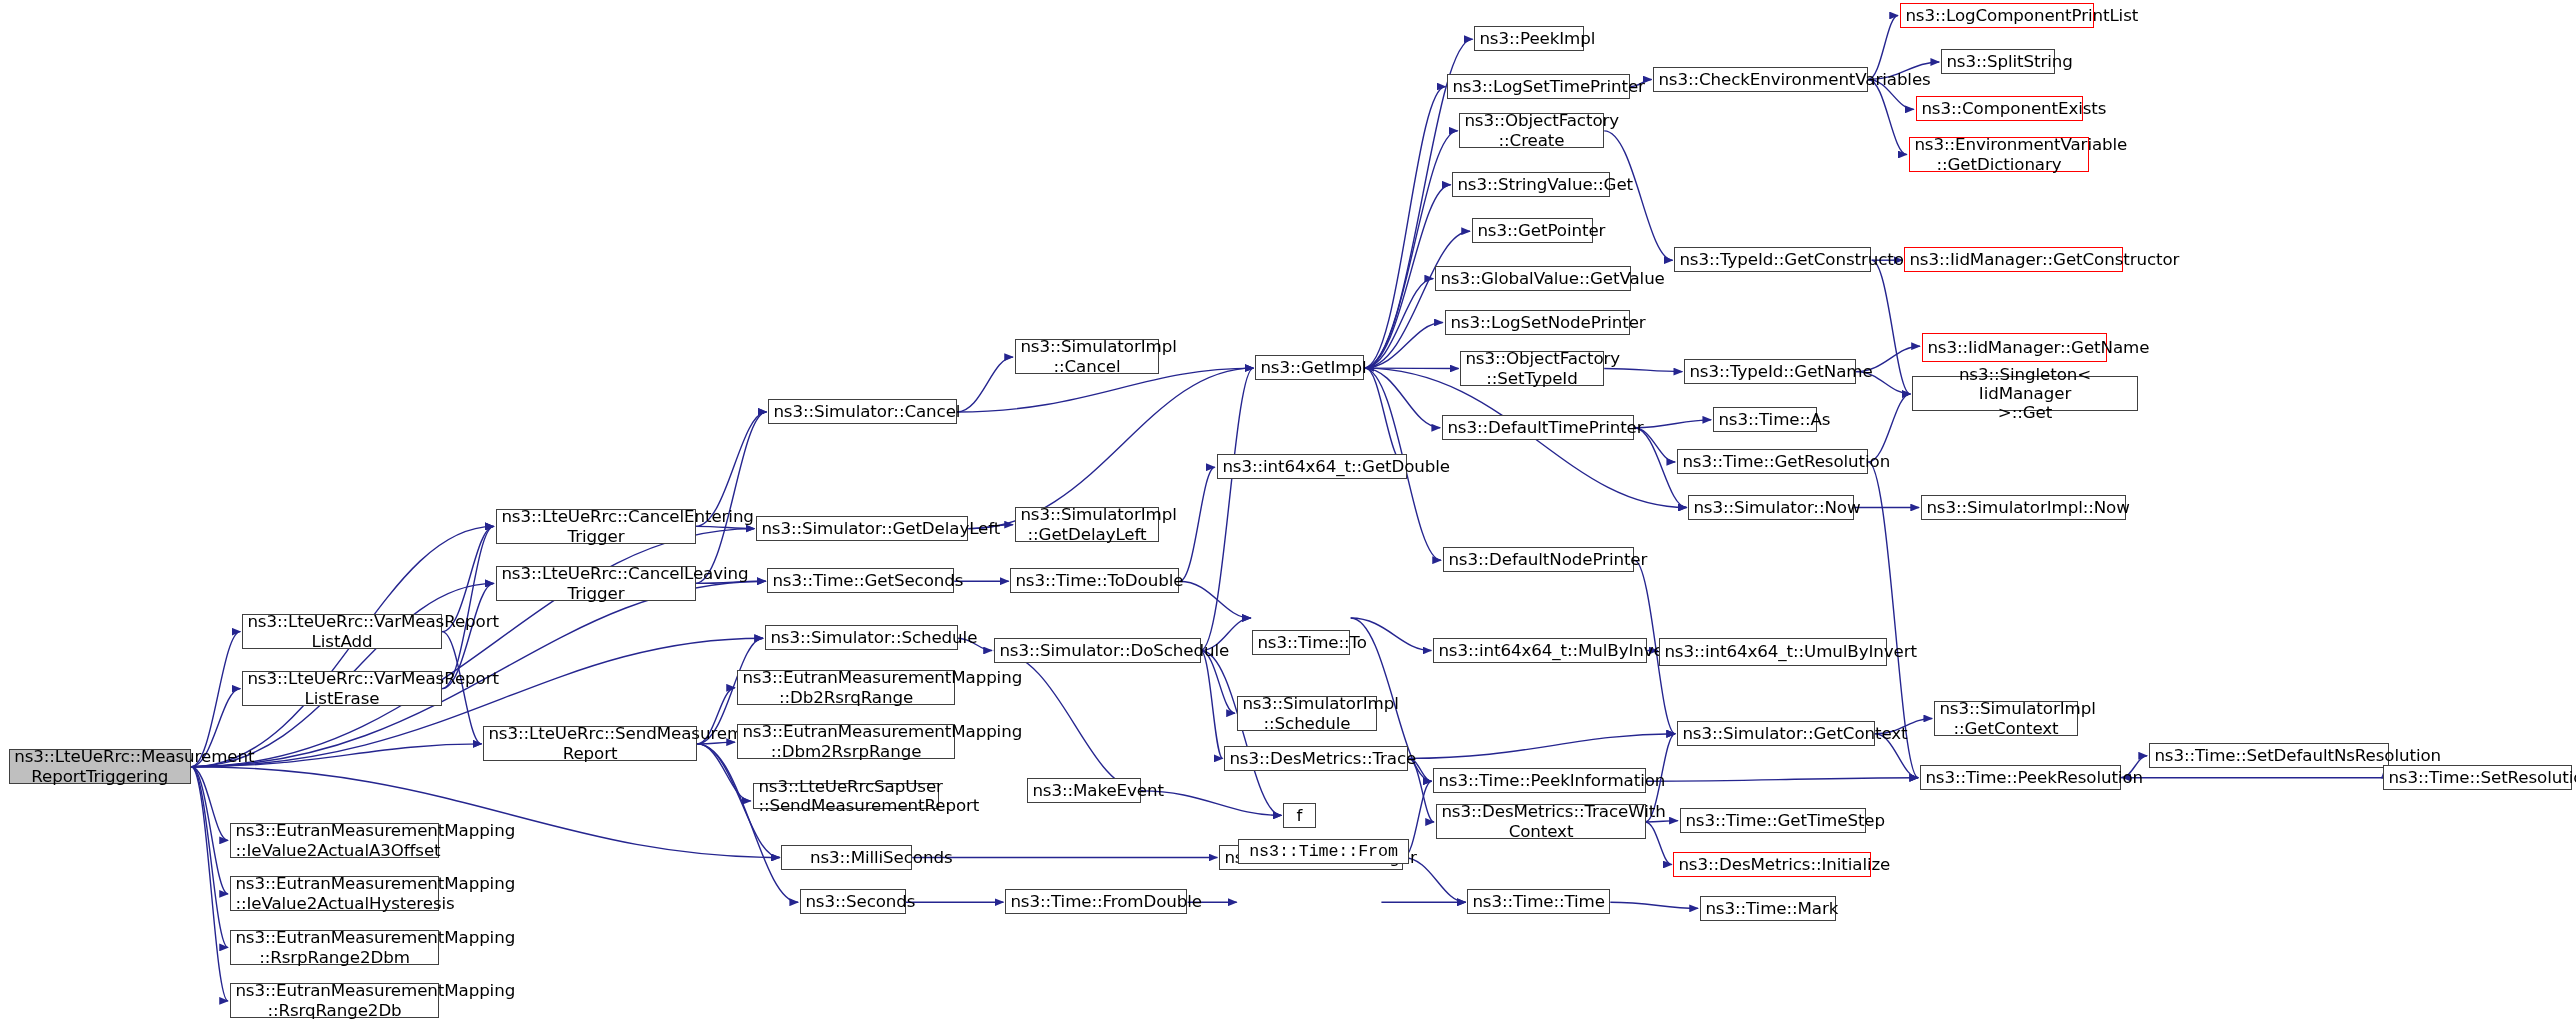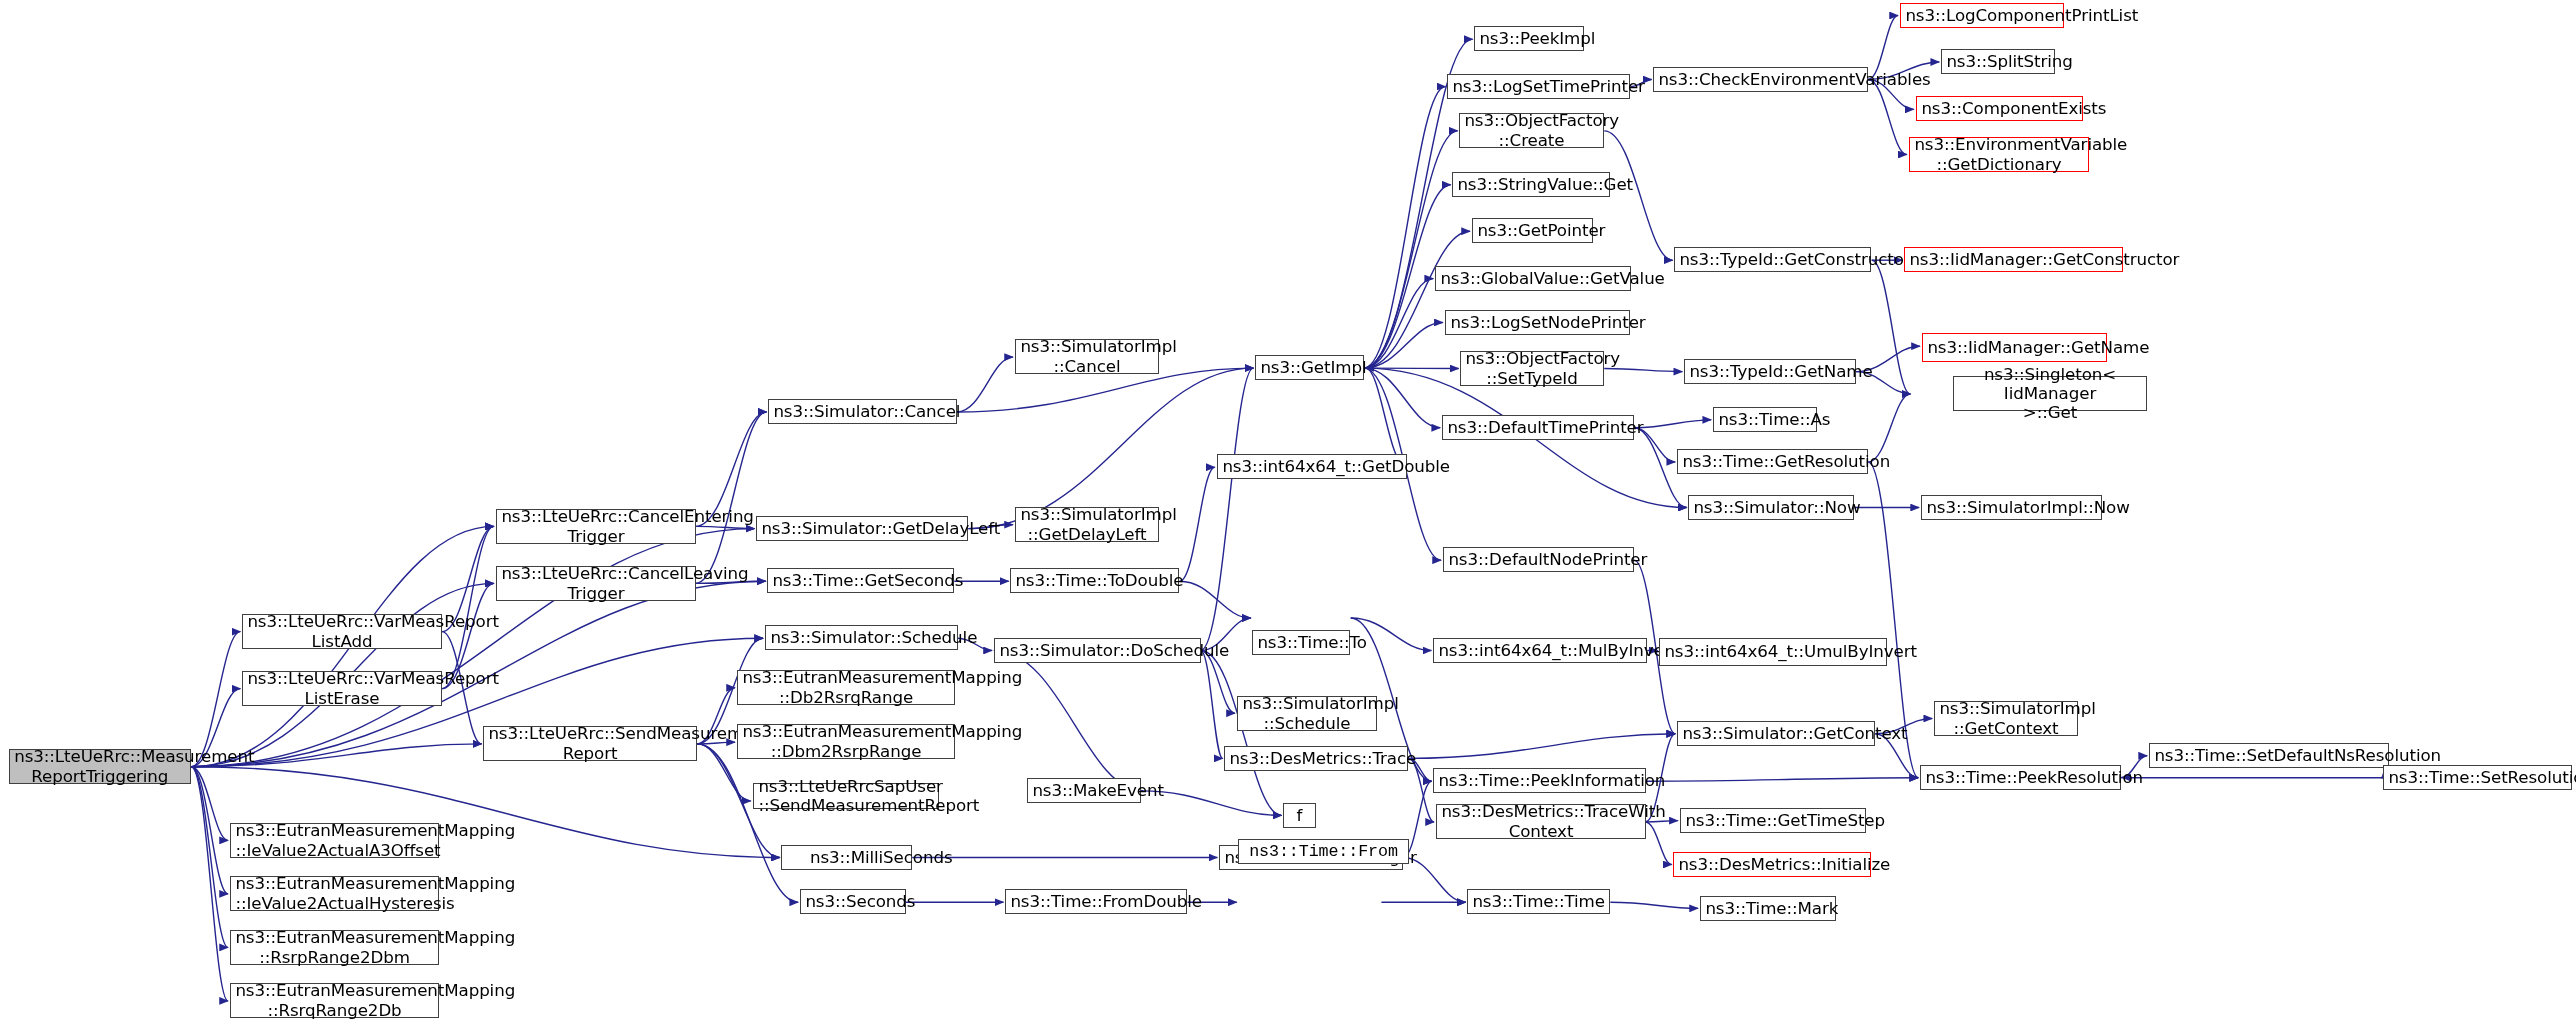--- a/index.html
+++ b/index.html
@@ -216,30 +216,30 @@
       <div class="node" style="left: 1674px; top: 247px; width: 197px; height: 25.4px;"><span>ns3::TypeId::GetConstructor</span></div>
       <div class="node" style="left: 1684px; top: 359px; width: 172px; height: 25.4px;"><span>ns3::TypeId::GetName</span></div>
       <div class="node" style="left: 1713px; top: 407px; width: 104px; height: 25.4px;"><span>ns3::Time::As</span></div>
       <div class="node" style="left: 1677px; top: 449px; width: 191px; height: 25.4px;"><span>ns3::Time::GetResolution</span></div>
       <div class="node" style="left: 1688px; top: 495px; width: 166px; height: 25.4px;"><span>ns3::Simulator::Now</span></div>
       <div class="node" style="left: 1659px; top: 638px; width: 228px; height: 28px;"><span>ns3::int64x64_t::UmulByInvert</span></div>
       <div class="node" style="left: 1677px; top: 721px; width: 198px; height: 25.4px;"><span>ns3::Simulator::GetContext</span></div>
       <div class="node" style="left: 1680px; top: 808px; width: 186px; height: 25.4px;"><span>ns3::Time::GetTimeStep</span></div>
       <div class="node red" style="left: 1673px; top: 852px; width: 198px; height: 25.4px;"><span>ns3::DesMetrics::Initialize</span></div>
       <div class="node" style="left: 1700px; top: 896px; width: 136px; height: 25.4px;"><span>ns3::Time::Mark</span></div>
-      <div class="node red" style="left: 1900px; top: 2.6px; width: 164px; height: 25.4px;"><span>ns3::LogComponentPrintList</span></div>
+      <div class="node red" style="left: 1900px; top: 2.6px; width: 194px; height: 25.4px;"><span>ns3::LogComponentPrintList</span></div>
       <div class="node" style="left: 1941px; top: 49px; width: 114px; height: 25.4px;"><span>ns3::SplitString</span></div>
       <div class="node red" style="left: 1916px; top: 96px; width: 167px; height: 25.4px;"><span>ns3::ComponentExists</span></div>
       <div class="node red" style="left: 1909px; top: 137px; width: 180px; height: 35px;"><span>ns3::EnvironmentVariable
 ::GetDictionary</span></div>
       <div class="node red" style="left: 1904px; top: 247px; width: 219px; height: 25.4px;"><span>ns3::IidManager::GetConstructor</span></div>
       <div class="node red" style="left: 1922px; top: 333px; width: 185px; height: 29px; justify-content: flex-end;"><span>ns3::IidManager::GetName</span></div>
-      <div class="node" style="left: 1912px; top: 376px; width: 194px; height: 35px; margin-left: 41px;"><span>ns3::Singleton&lt; IidManager
+      <div class="node" style="left: 1912px; top: 376px; width: 226px; height: 35px;"><span>ns3::Singleton&lt; IidManager
 &gt;::Get</span></div>
-      <div class="node" style="left: 1921px; top: 495px; width: 181px; height: 25.4px;"><span>ns3::SimulatorImpl::Now</span></div>
+      <div class="node" style="left: 1921px; top: 495px; width: 205px; height: 25.4px;"><span>ns3::SimulatorImpl::Now</span></div>
       <div class="node" style="left: 1237px; top: 696px; width: 140px; height: 35px;"><span>ns3::SimulatorImpl
 ::Schedule</span></div>
       <div class="node" style="left: 1934px; top: 701px; width: 144px; height: 35px;"><span>ns3::SimulatorImpl
 ::GetContext</span></div>
       <div class="node" style="left: 1920px; top: 765px; width: 201px; height: 25.4px;"><span>ns3::Time::PeekResolution</span></div>
       <div class="node" style="left: 2149px; top: 743px; width: 240px; height: 25.4px;"><span>ns3::Time::SetDefaultNsResolution</span></div>
       <div class="node" style="left: 2383px; top: 765px; width: 189px; height: 25.4px;"><span>ns3::Time::SetResolution</span></div>
     </div>
 </div>
 

